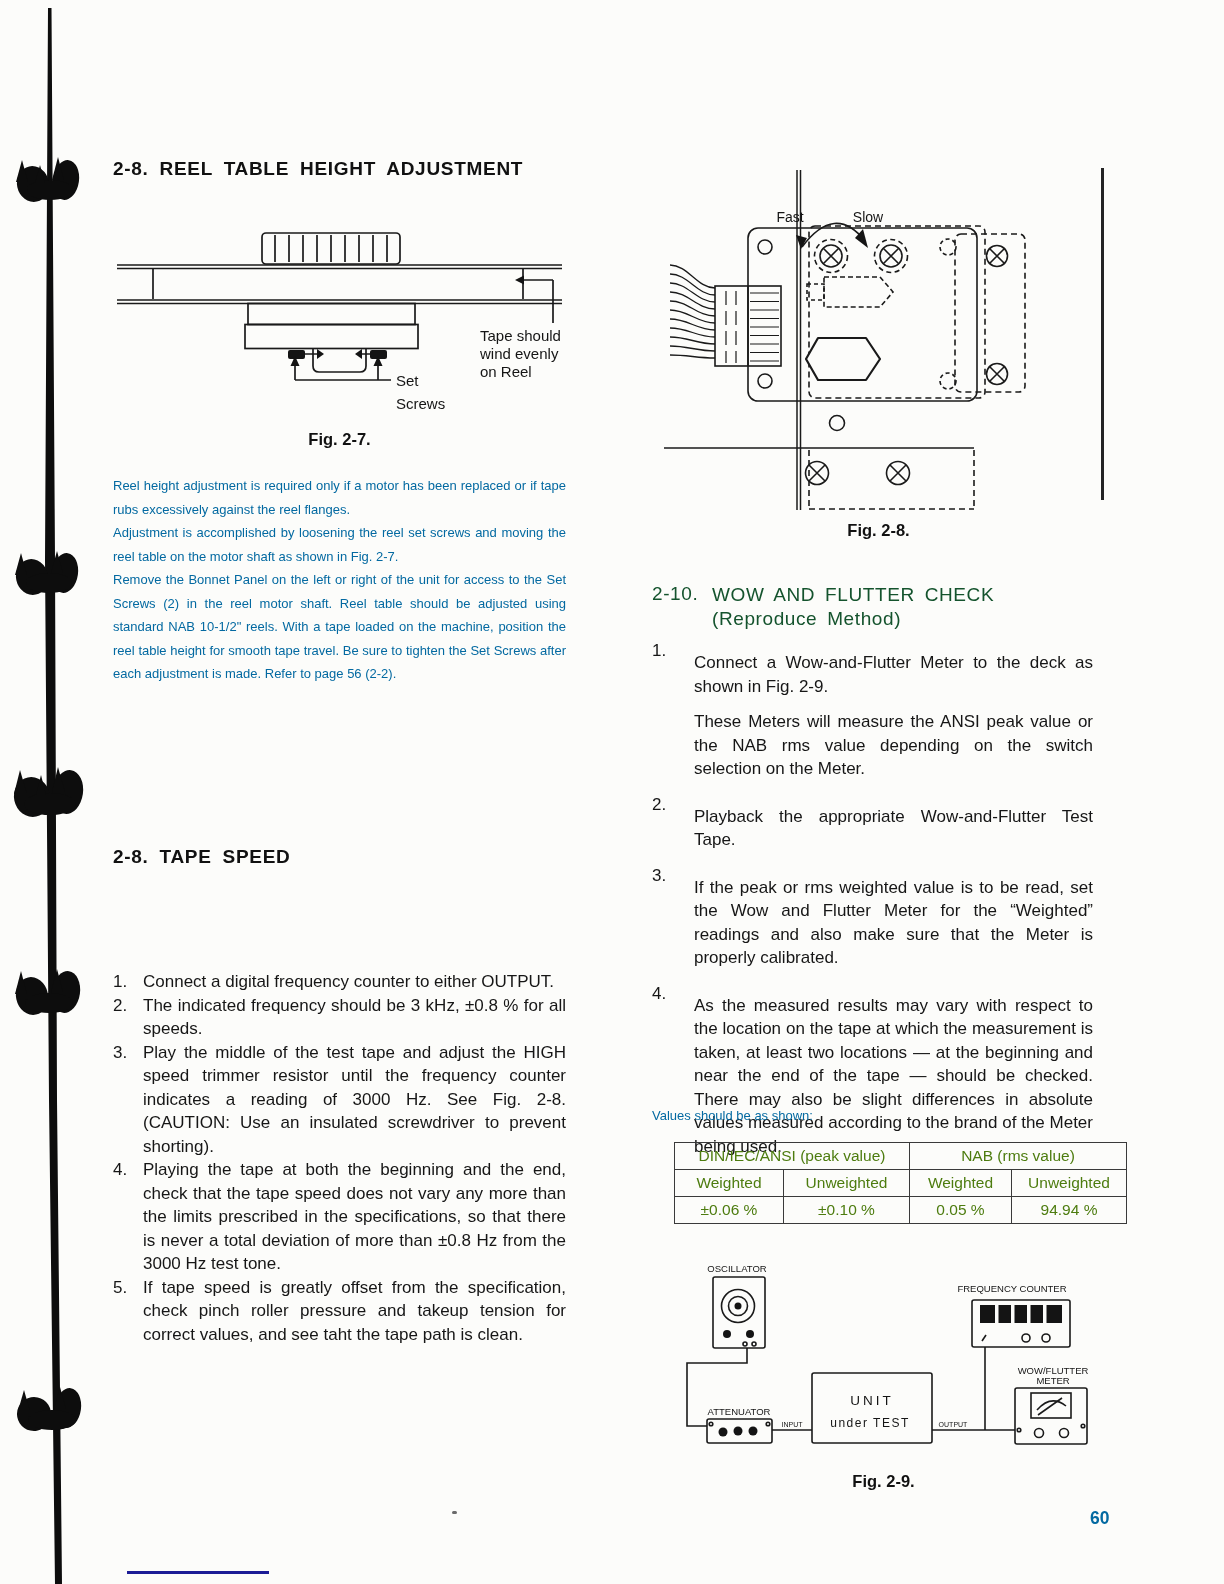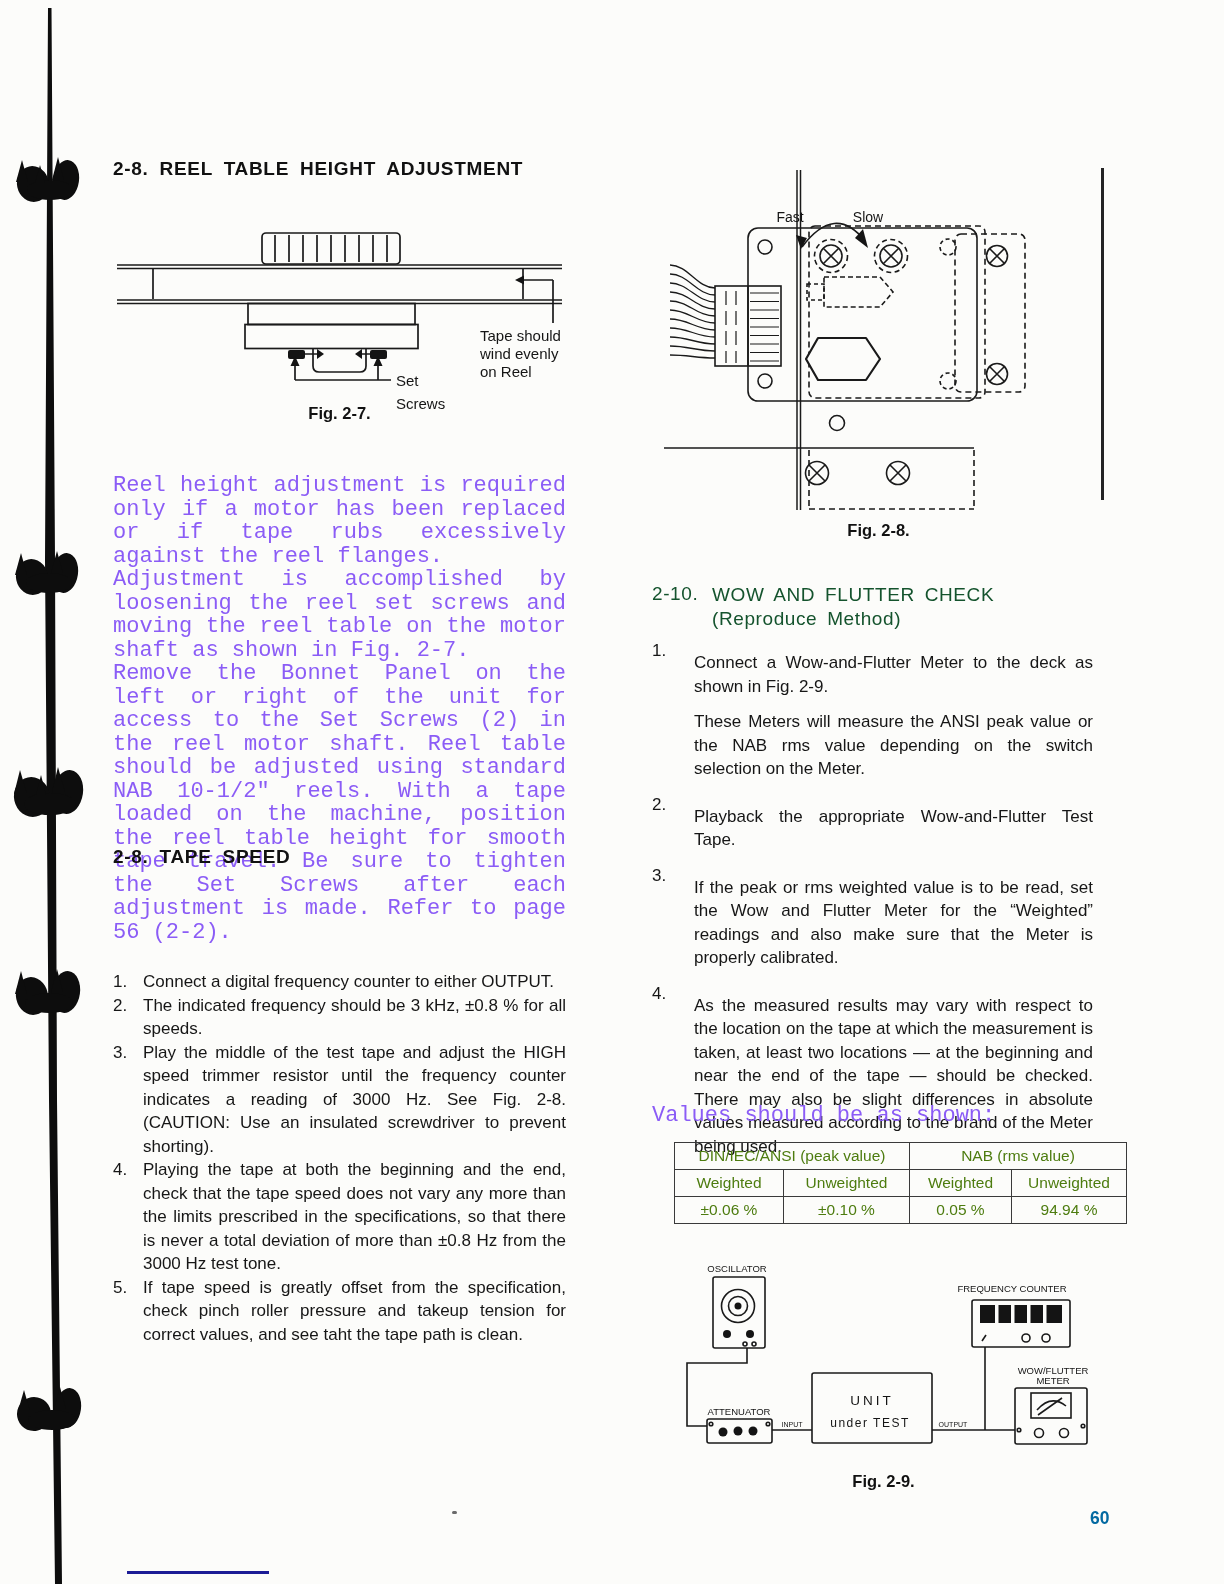--- a/index.html
+++ b/index.html
@@ -6,21 +6,21 @@
   .page{
     position:relative; width:1224px; height:1584px; background:#fcfcfa;
     font-family:"Liberation Sans", sans-serif; color:#181818; overflow:hidden;
     margin:0 auto;
   }
   .abs{position:absolute;}
   .heading{font-weight:bold; font-size:19px; letter-spacing:0.7px; word-spacing:5px; color:#111;}
   .h210{display:flex; font-weight:normal; font-size:19px; letter-spacing:0.6px; color:#14532d;}
   .h210 .hnum{width:60px; flex:none;}
   .h210 .hlines div{line-height:24px; word-spacing:4px;}
-  .body-text{font-size:22px; line-height:23.5px; text-align:justify; color:#8b5cf6;font-family:Liberation Mono, monospace;}
+  .body-text{font-size:13px; line-height:23.5px; text-align:justify; color:#0369a1;}
   .body-text p{margin:0;}
   .list{font-size:17px; line-height:23.5px; color:#161616;}
   .li{display:flex;}
   .li .n{width:30px; flex:none;}
   .li .t{flex:1; text-align:justify;}
   .li .t p{margin:12px;}
   .cap{font-weight:bold; font-size:16.5px; text-align:center; color:#111;}
   table.vals{border-collapse:collapse; font-size:15.5px; table-layout:fixed; color:#4d7c0f;margin-left:16px;}
   table.vals td{border:1.6px solid #3a3a3a; text-align:center; padding:0; height:26px; overflow:hidden;}
   svg{display:block;}
@@ -109,21 +109,21 @@
       <polygon points="402,60 411,55.5 411,64.5"></polygon>
     </g>
     <g font-size="15">
       <text x="367" y="121">Tape should</text>
       <text x="367" y="139">wind evenly</text>
       <text x="367" y="157">on Reel</text>
       <text x="283" y="166">Set</text>
       <text x="283" y="189">Screws</text>
     </g>
   </svg>
-  <div class="abs cap" style="left:113px;top:404px;width:453px">Fig. 2-7.</div>
+  <div class="abs cap" style="left:113px;top:430px;width:453px">Fig. 2-7.</div>
 
   <div class="abs body-text" style="left:113px;top:474px;width:453px">
     <p>Reel height adjustment is required only if a motor has been replaced or if tape rubs excessively against the reel flanges.</p>
     <p>Adjustment is accomplished by loosening the reel set screws and moving the reel table on the motor shaft as shown in Fig. 2-7.</p>
     <p>Remove the Bonnet Panel on the left or right of the unit for access to the Set Screws (2) in the reel motor shaft. Reel table should be adjusted using standard NAB 10-1/2" reels. With a tape loaded on the machine, position the reel table height for smooth tape travel. Be sure to tighten the Set Screws after each adjustment is made. Refer to page 56 (2-2).</p>
   </div>
 
   <div class="abs heading" style="left:113px;top:846px;width:470px">2-8. TAPE SPEED</div>
 
 

